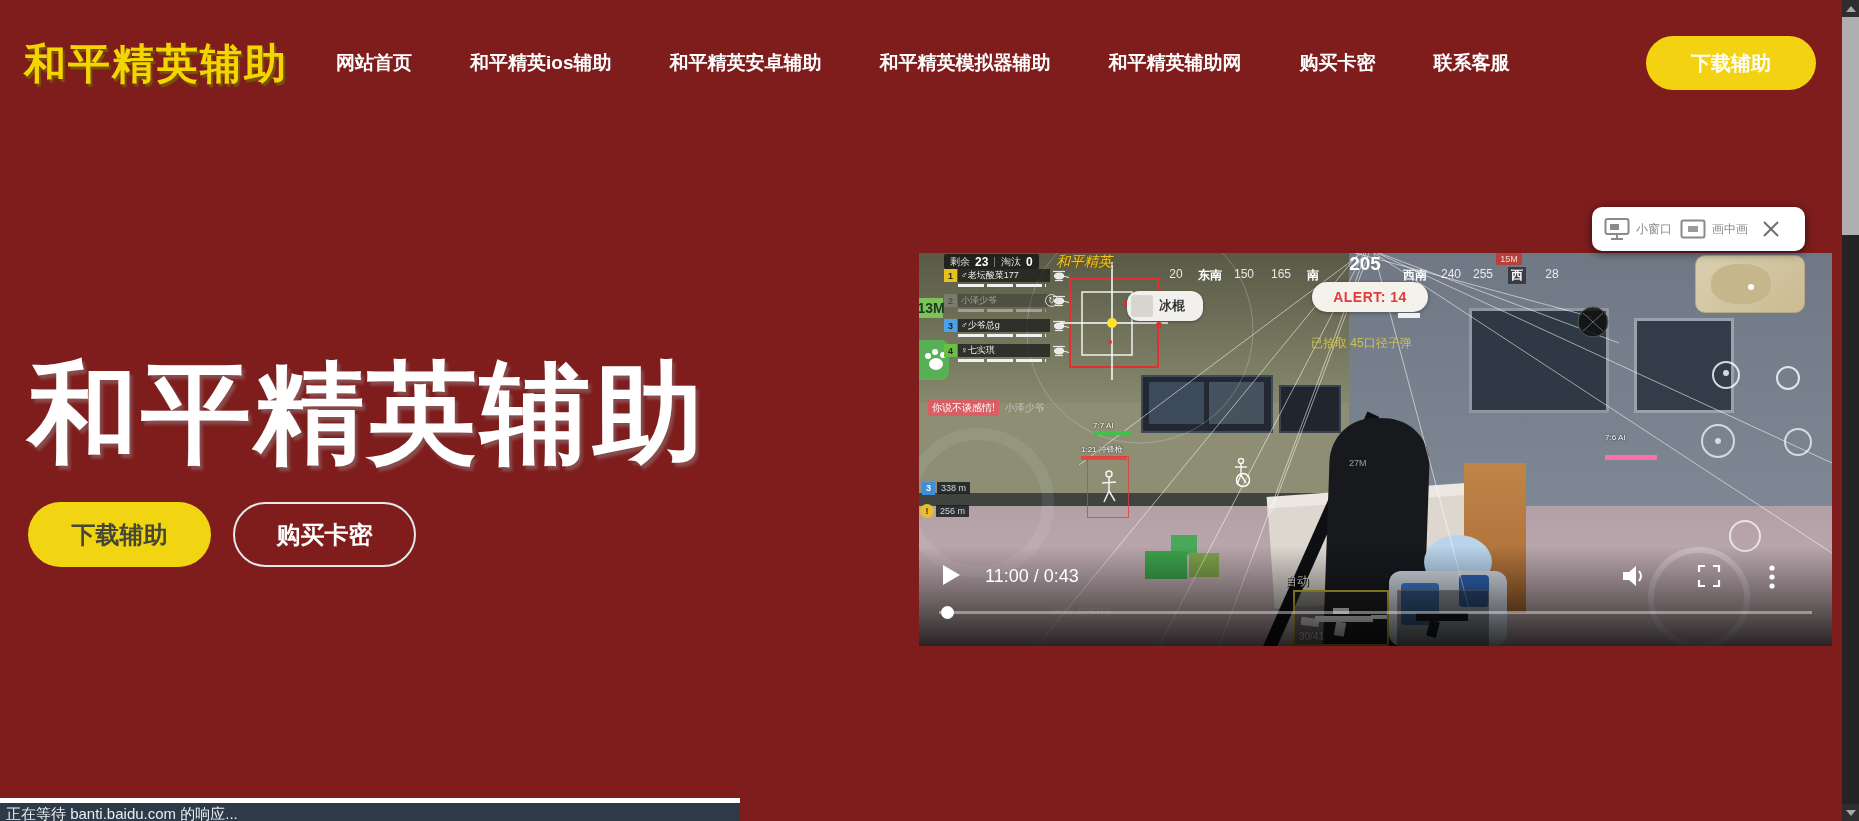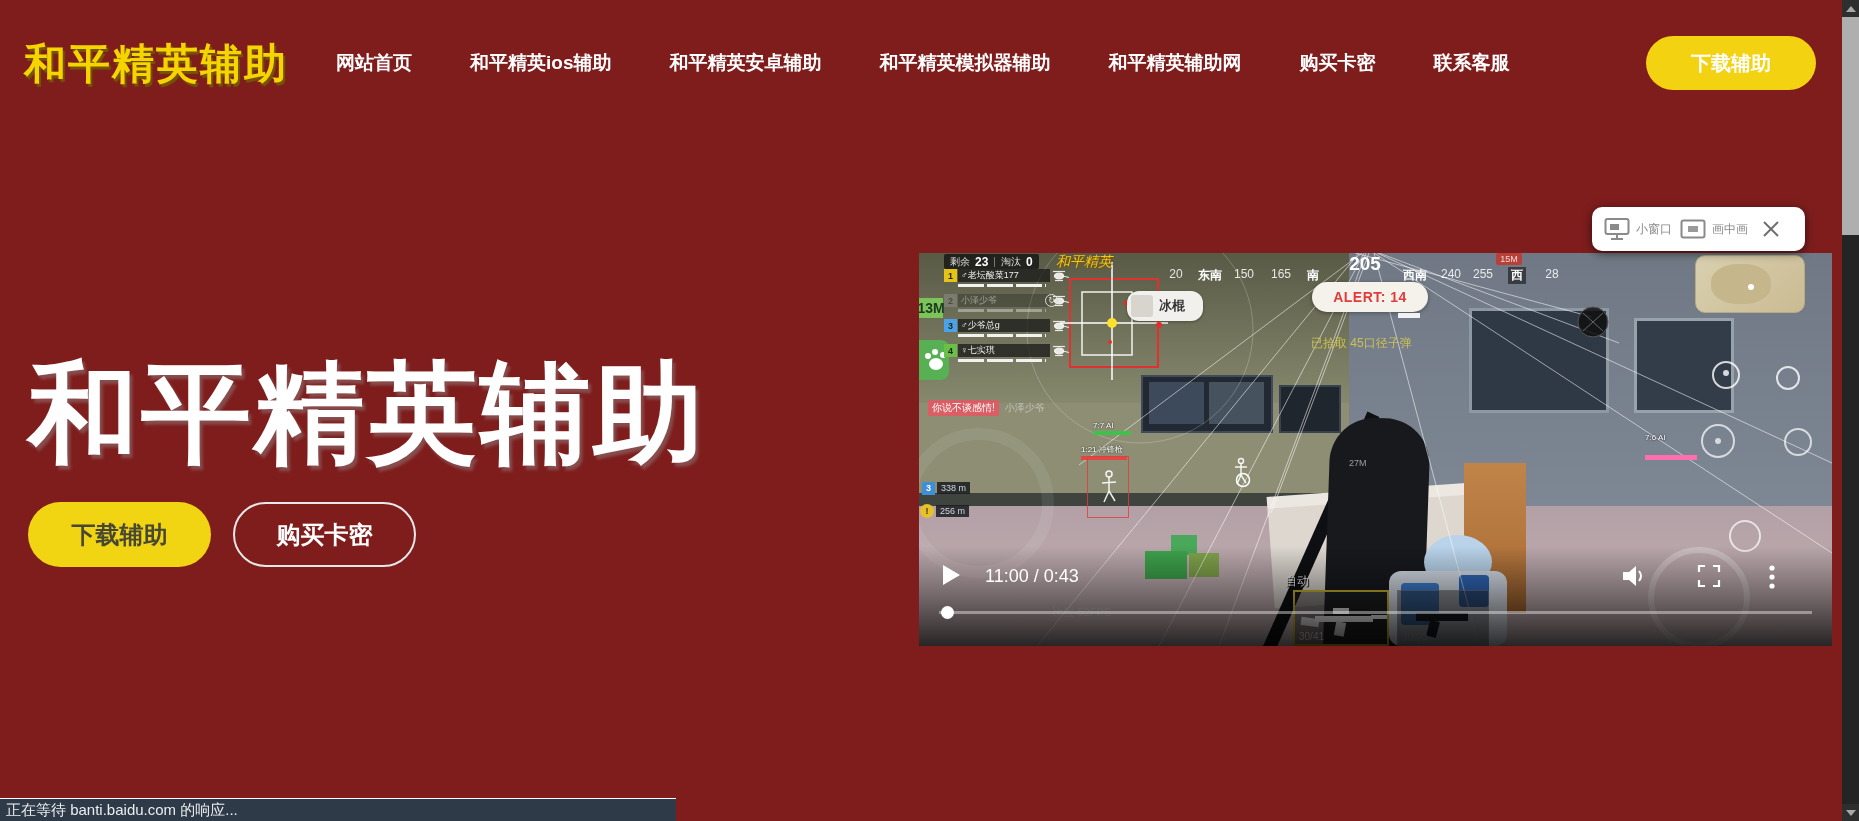--- a/index.html
+++ b/index.html
@@ -97,21 +97,21 @@
   .freeze b { left:32px; top:0; height:30px; line-height:30px; font-size:13px; color:#333; font-weight:600; }
   .chatline { left:9px; top:147px; height:15px; display:flex; align-items:center; }
   .chatline em { position:static; font-style:normal; background:rgba(225,90,100,.9); color:#fff; font-size:10px;
                  padding:1px 4px; white-space:nowrap; }
   .chatline span { position:static; color:#ddd; opacity:.65; font-size:10px; margin-left:6px; white-space:nowrap; }
   .etag { display:flex; flex-direction:column; align-items:flex-start; }
   .etag b { position:static; font-size:8px; color:#fff; font-weight:400; text-shadow:0 0 2px #000; }
   .etag i { position:static; height:4px; margin-top:1px; }
   .etag1 { left:140px; top:168px;margin-left:34px; } .etag1 i { width:38px; background:#3ec24a; }
   .etag2 { left:162px; top:191px; } .etag2 i { width:46px; background:#e04848; }
-  .etag3 { left:726px; top:180px;gap:12px; } .etag3 i { width:52px; height:5px; background:#ff6fae; }
+  .etag3 { left:686px; top:180px;gap:12px; } .etag3 i { width:52px; height:5px; background:#ff6fae; }
   .ebox { left:168px; top:203px; width:42px; height:62px; border:1px solid rgba(225,60,60,.8); }
   .m27 { left:430px; top:205px; font-size:9px; color:rgba(255,255,255,.55); }
   .marker { height:14px; display:flex; align-items:center; }
   .marker > * { position:static; }
   .mk3 { left:3px; top:228px; } .mk4 { left:1px; top:251px; }
   .mk-num { width:13px; height:13px; background:#3f8fd6; color:#fff; font-size:9px; font-weight:700;
             display:flex; align-items:center; justify-content:center; }
   .mk-circ { width:14px; height:14px; background:#e8c02a; border-radius:50%; color:#333; font-size:9px;
              font-weight:700; display:flex; align-items:center; justify-content:center; }
   .mk-dist { background:rgba(25,28,32,.85); color:#cfd6dd; font-size:9px; padding:1px 4px; margin-left:2px; white-space:nowrap; }
@@ -159,22 +159,22 @@
   .cs-box { left:0; top:14px; width:65px; height:126px; background:linear-gradient(180deg,#f35460,#e4424f); border-radius:10px; }
   .cs-hair { left:10px; top:0; width:44px; height:42px; background:#362018; border-radius:50% 50% 42% 42%; }
   .cs-face { left:19px; top:9px; width:27px; height:31px; background:#f2c9ad; border-radius:50%; }
   .cs-fringe { left:14px; top:1px; width:36px; height:15px; background:#362018; border-radius:50%; }
   .cs-arm { left:42px; top:18px; width:9px; height:25px; background:#f2c9ad; border-radius:5px; transform:rotate(-28deg); }
   .cs-body { left:4px; top:38px; width:56px; height:36px; background:#f7f7f7; border-radius:9px 9px 0 0; }
   .cs-bow { left:27px; top:41px; width:11px; height:7px; background:#222; border-radius:2px; }
   .cs-text { left:0; top:92px; width:65px; text-align:center; color:#fff; font-size:19px; font-weight:700; line-height:26px; }
 
   
-  .statusbar { position:absolute; left:0; top:798px; width:676px; height:23px; background:#2e3a47;
-               border-top:1px solid #ffffff; color:#e8edf2; font-size:15px; line-height:22px;
+  .statusbar { position:absolute; left:0; top:798px; width:740px; height:23px; background:#2e3a47;
+               border-top:5px solid #ffffff; color:#e8edf2; font-size:15px; line-height:22px;
                padding-left:6px; z-index:30; white-space:nowrap; overflow:hidden; }
 
   
   .scrollbar { position:absolute; left:1842px; top:0; width:17px; height:821px; background:#242424; z-index:30; }
   .sb-btn { position:absolute; left:0; width:17px; height:17px; background:#2e2e2e; display:flex;
             align-items:center; justify-content:center; cursor:pointer; }
   .sb-up { top:0; } .sb-down { top:804px; }
   .sb-tri-up { width:0; height:0; border-left:5px solid transparent; border-right:5px solid transparent;
                border-bottom:6px solid #a8a8a8; }
   .sb-tri-down { width:0; height:0; border-left:5px solid transparent; border-right:5px solid transparent;

